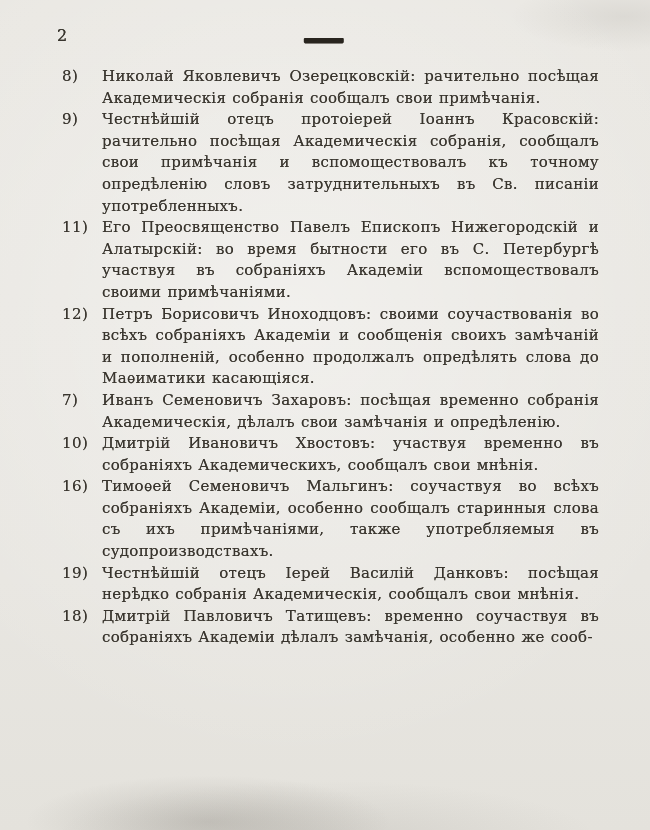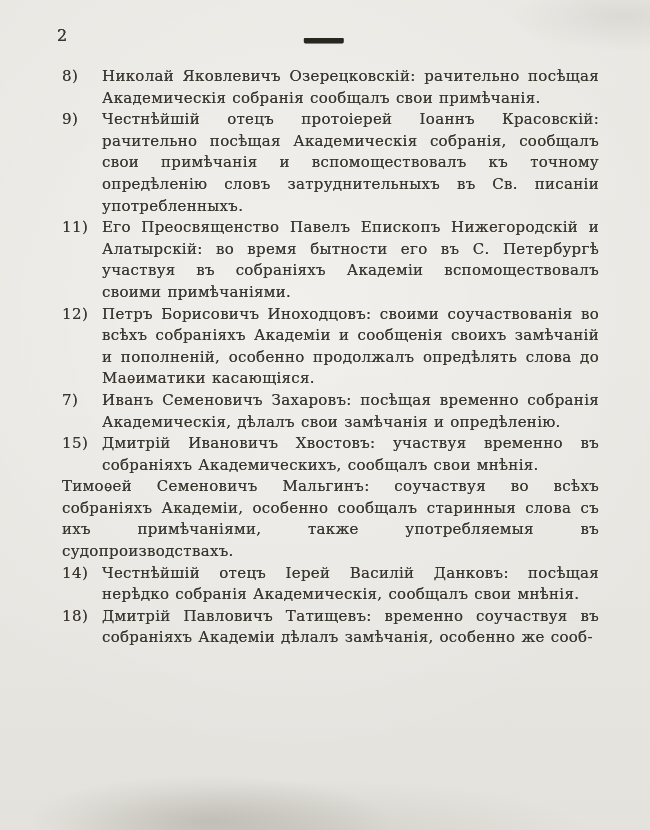--- a/index.html
+++ b/index.html
@@ -106,30 +106,31 @@
       <span class="body">Петръ Борисовичъ Иноходцовъ: своими соучаствованія во всѣхъ собраніяхъ Академіи и сообщенія своихъ замѣчаній и пополненій, особенно продолжалъ опредѣлять слова до Маѳиматики касающіяся.</span>
     </div>
 
     <div class="entry">
       <span class="num">7)</span>
       <span class="body">Иванъ Семеновичъ Захаровъ: посѣщая временно собранія Академическія, дѣлалъ свои замѣчанія и опредѣленію.</span>
     </div>
 
 
     <div class="entry">
-      <span class="num">15)</span>
+      <span class="num">10)</span>
       <span class="body">Дмитрій Ивановичъ Хвостовъ: участвуя временно въ собраніяхъ Академическихъ, сообщалъ свои мнѣнія.</span>
     </div>
 
     <div class="entry">
+      <span class="num">16)</span>
       <span class="body">Тимоѳей Семеновичъ Мальгинъ: соучаствуя во всѣхъ собраніяхъ Академіи, особенно сообщалъ старинныя слова съ ихъ примѣчаніями, также употребляемыя въ судопроизводствахъ.</span>
     </div>
 
     <div class="entry">
-      <span class="num">14)</span>
+      <span class="num">19)</span>
       <span class="body">Честнѣйшій отецъ Іерей Василій Данковъ: посѣщая нерѣдко собранія Академическія, сообщалъ свои мнѣнія.</span>
     </div>
 
     <div class="entry">
       <span class="num">18)</span>
       <span class="body">Дмитрій Павловичъ Татищевъ: временно соучаствуя въ собраніяхъ Академіи дѣлалъ замѣчанія, особенно же сооб-</span>
     </div>
 
   </div>
 </div>

